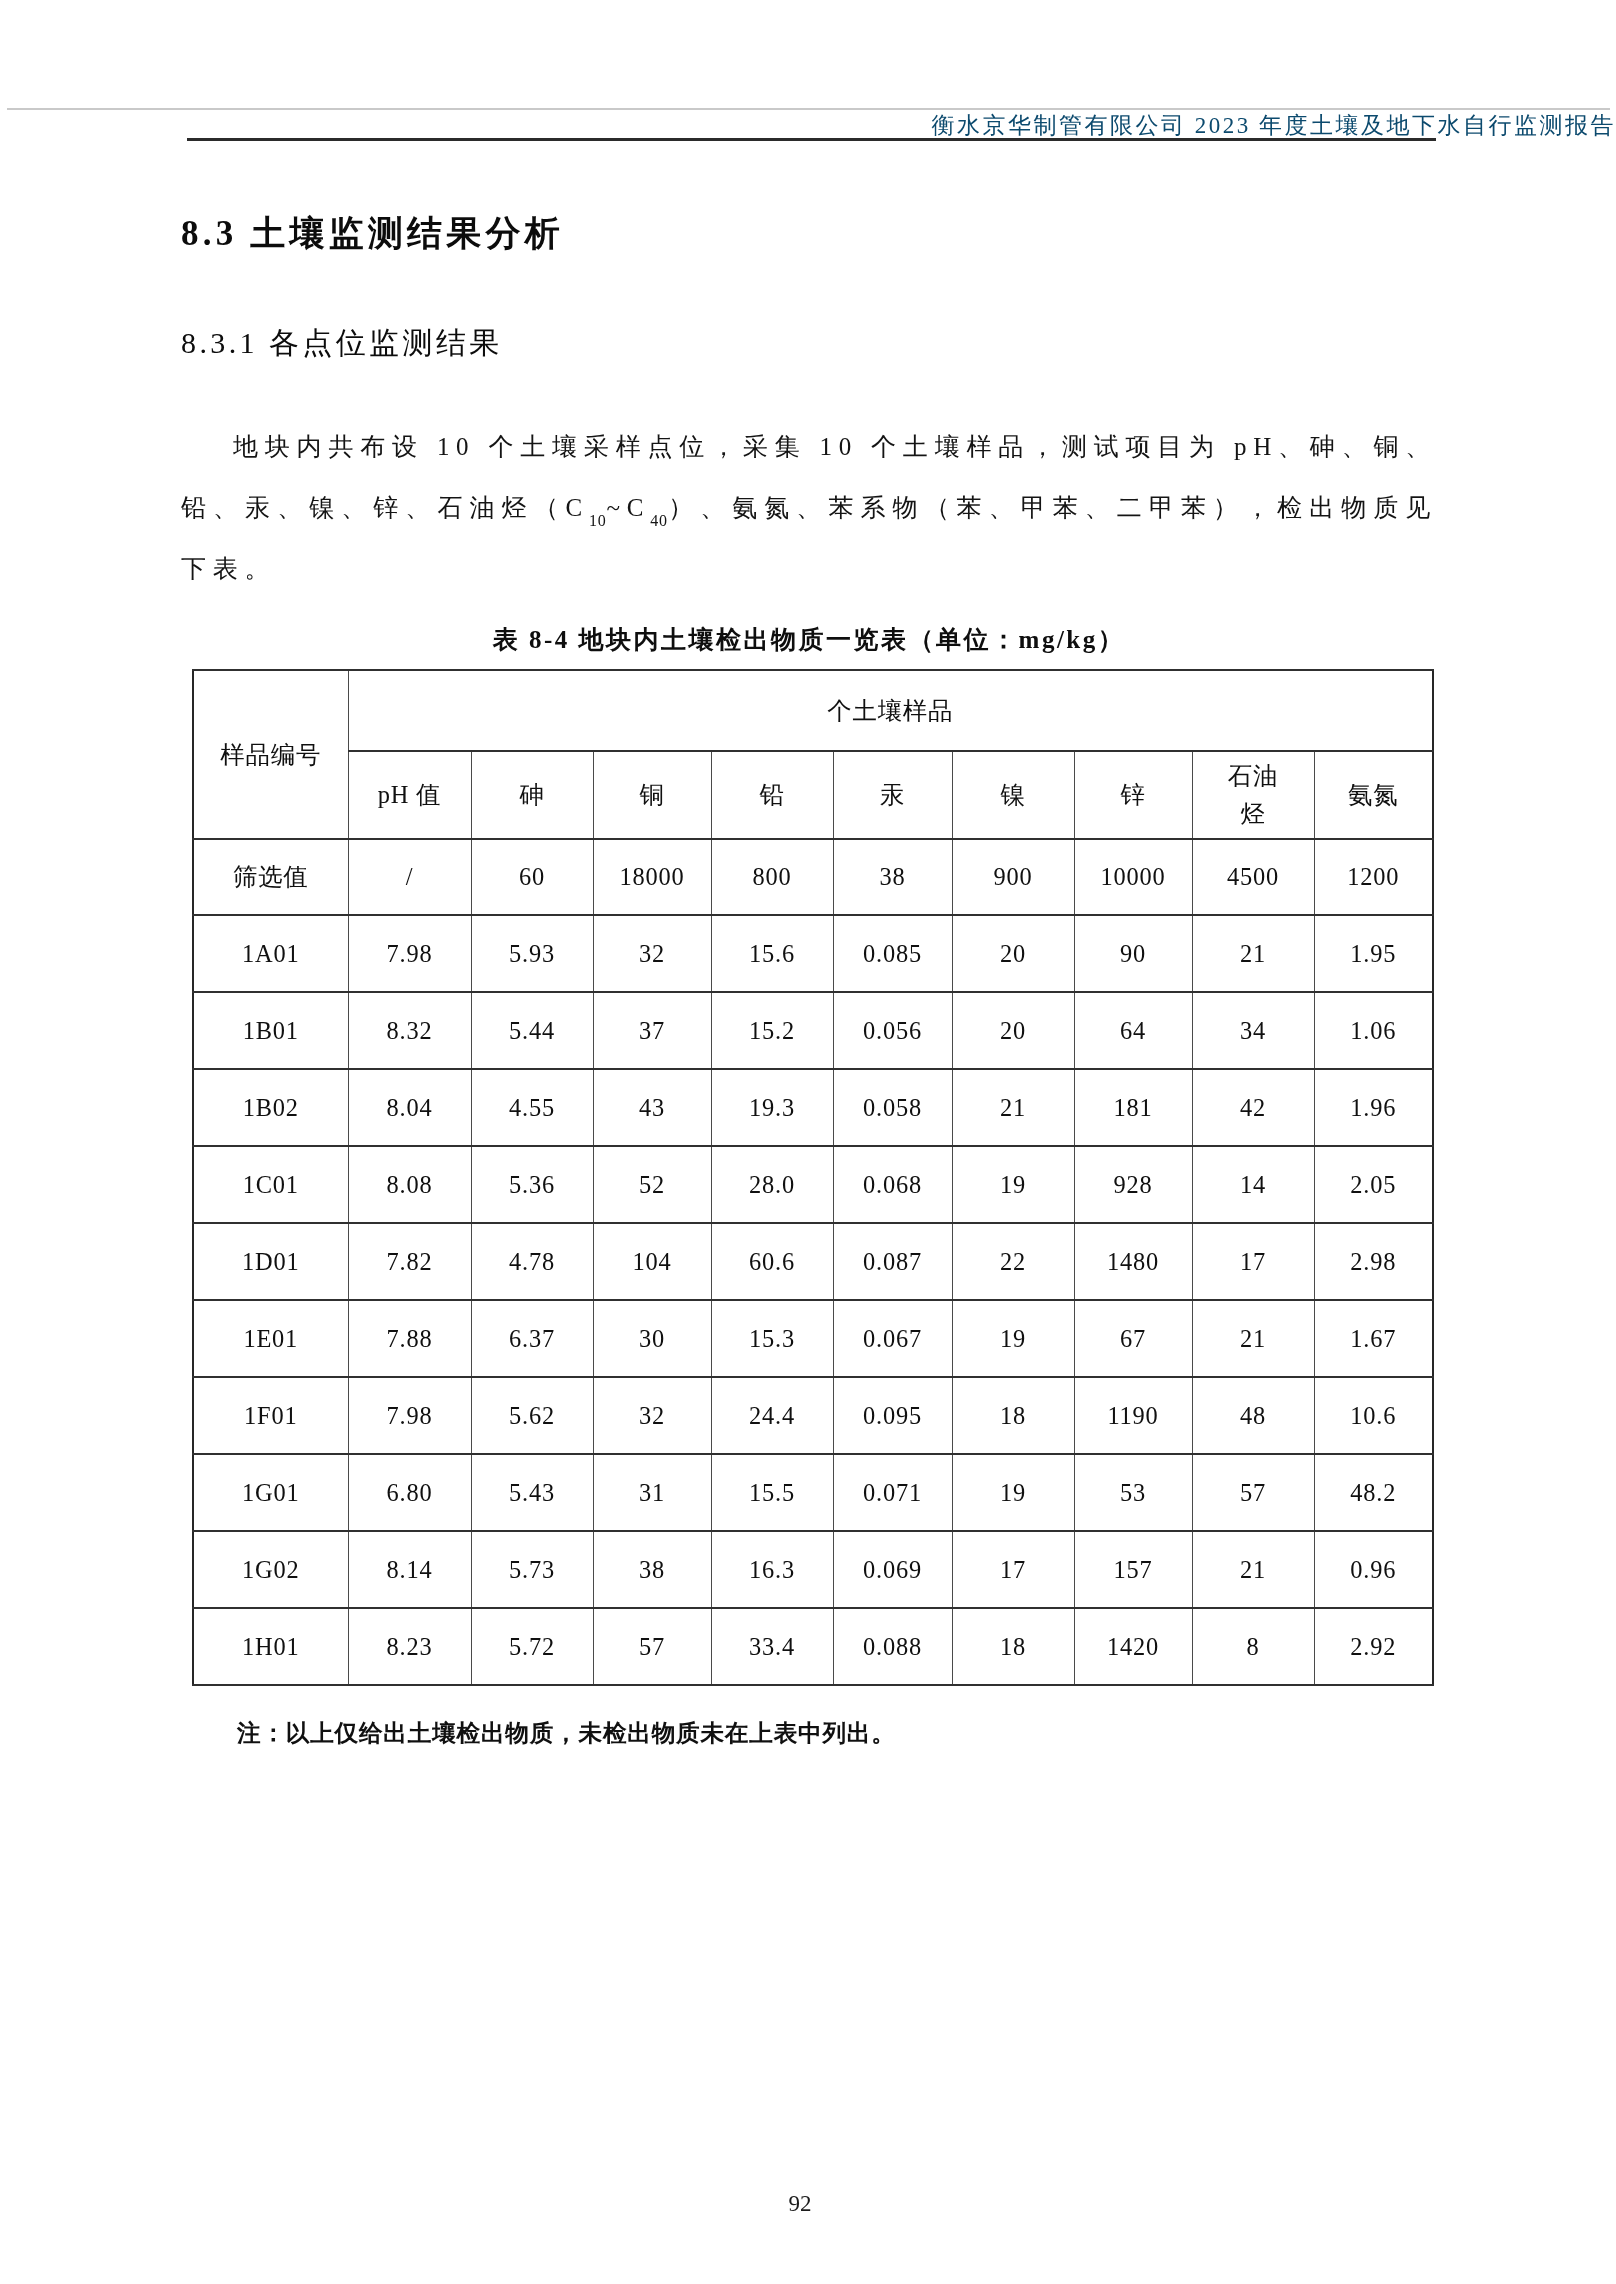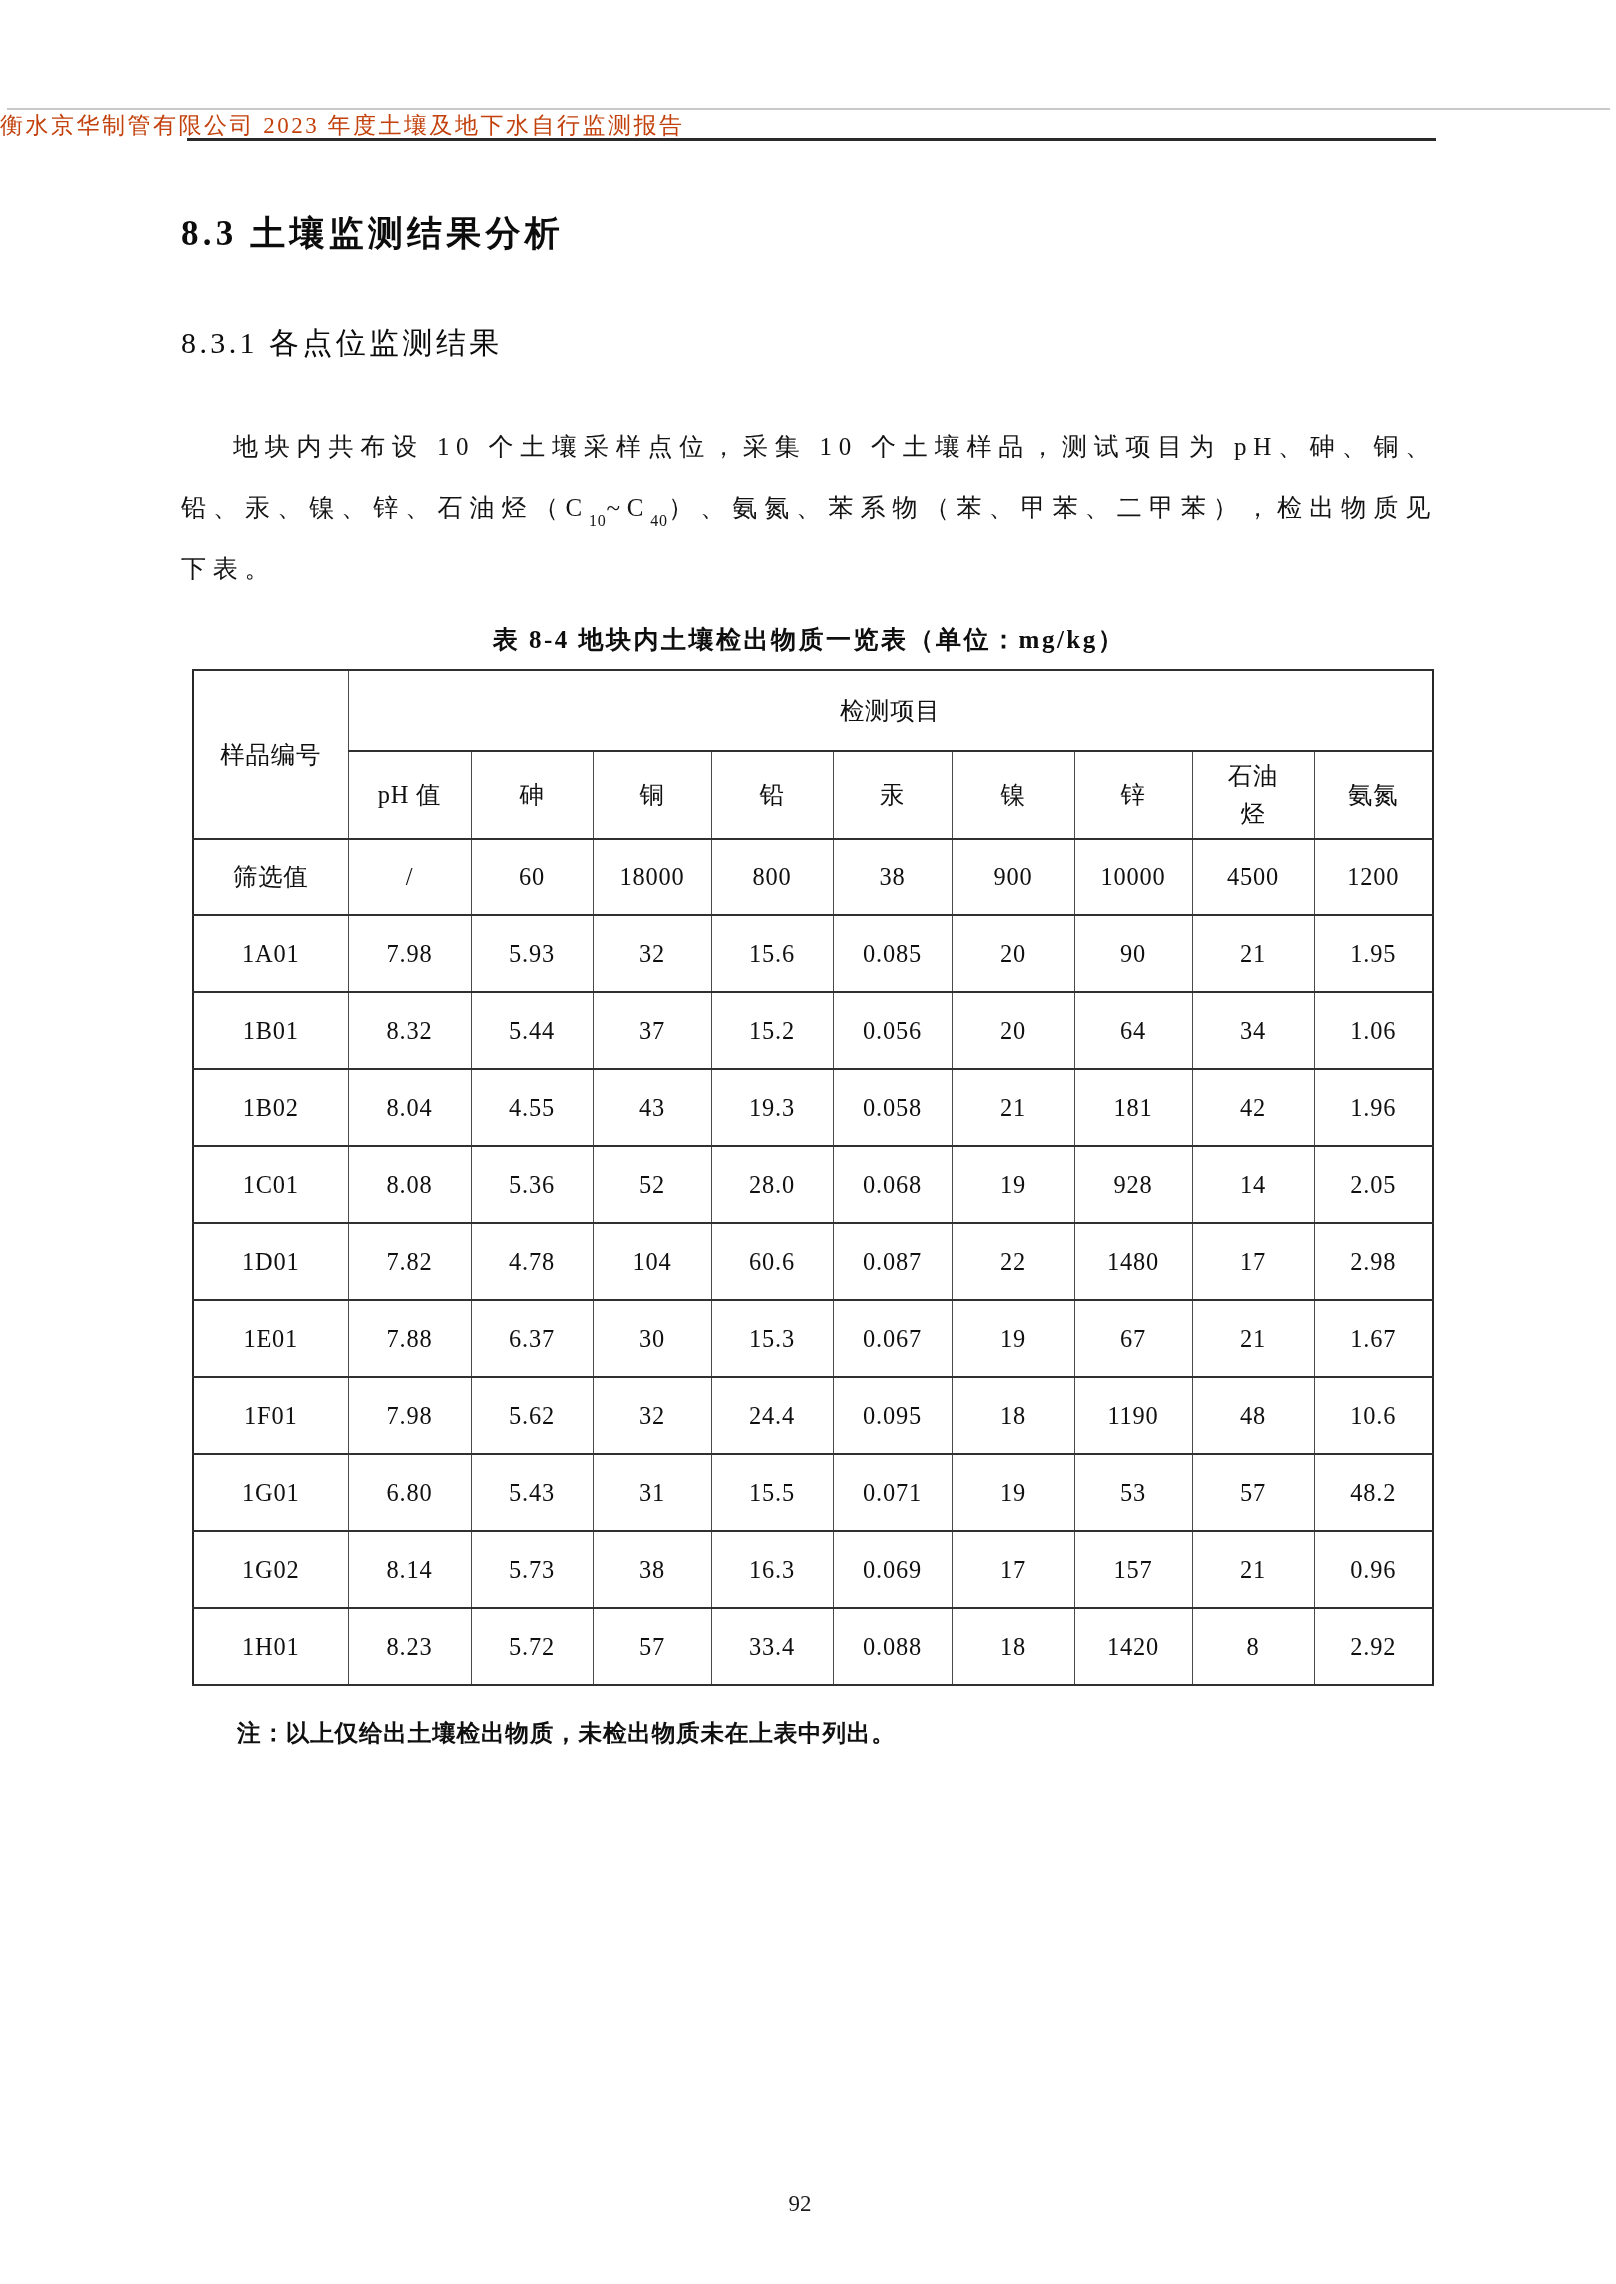--- a/index.html
+++ b/index.html
@@ -4,22 +4,22 @@
 <style>
   html,body{margin:0;padding:0;background:#e8e8e8;}
   .page{
     position:relative;width:1616px;height:2284px;background:#ffffff;
     font-family:"Liberation Serif","DejaVu Serif",serif;color:#111;
     overflow:hidden;margin:0 auto;
   }
   
   .rule-faint{position:absolute;top:108px;left:6.7px;width:1603px;height:1.7px;background:#c9c9c9;}
   .running-header{
-    position:absolute;top:110px;left:0;width:100%;text-align:left;
-    font-size:23px;letter-spacing:2.5px;color:#c2410c;
+    position:absolute;top:110px;left:0;width:100%;text-align:right;
+    font-size:23px;letter-spacing:2.5px;color:#0c4a6e;
   }
   .rule-dark{position:absolute;top:138px;left:187px;width:1249px;height:3.4px;background:#2b2b2b;}
   
   .h-section{
     position:absolute;top:210px;left:181px;
     font-size:35px;font-weight:bold;letter-spacing:4.2px;color:#0c0c0c;
   }
   .h-subsection{
     position:absolute;top:323px;left:181px;
     font-size:30px;font-weight:normal;letter-spacing:3.4px;color:#0c0c0c;
@@ -91,21 +91,21 @@
         <col style="width:122px">
         <col style="width:119px">
       <col style="width:122px">
         <col style="width:118px">
         <col style="width:122px">
       <col style="width:119px">
     </colgroup>
     <thead>
       <tr class="hrow1">
         <th rowspan="2">样品编号</th>
-        <th colspan="9">检测项目</th>
+        <th colspan="9">个土壤样品</th>
       </tr>
       <tr class="hrow2">
         <th>pH 值</th>
         <th>砷</th>
         <th>铜</th>
         <th>铅</th>
         <th>汞</th>
         <th>镍</th>
         <th>锌</th>
         <th><span class="wrap2">石油烃</span></th>

